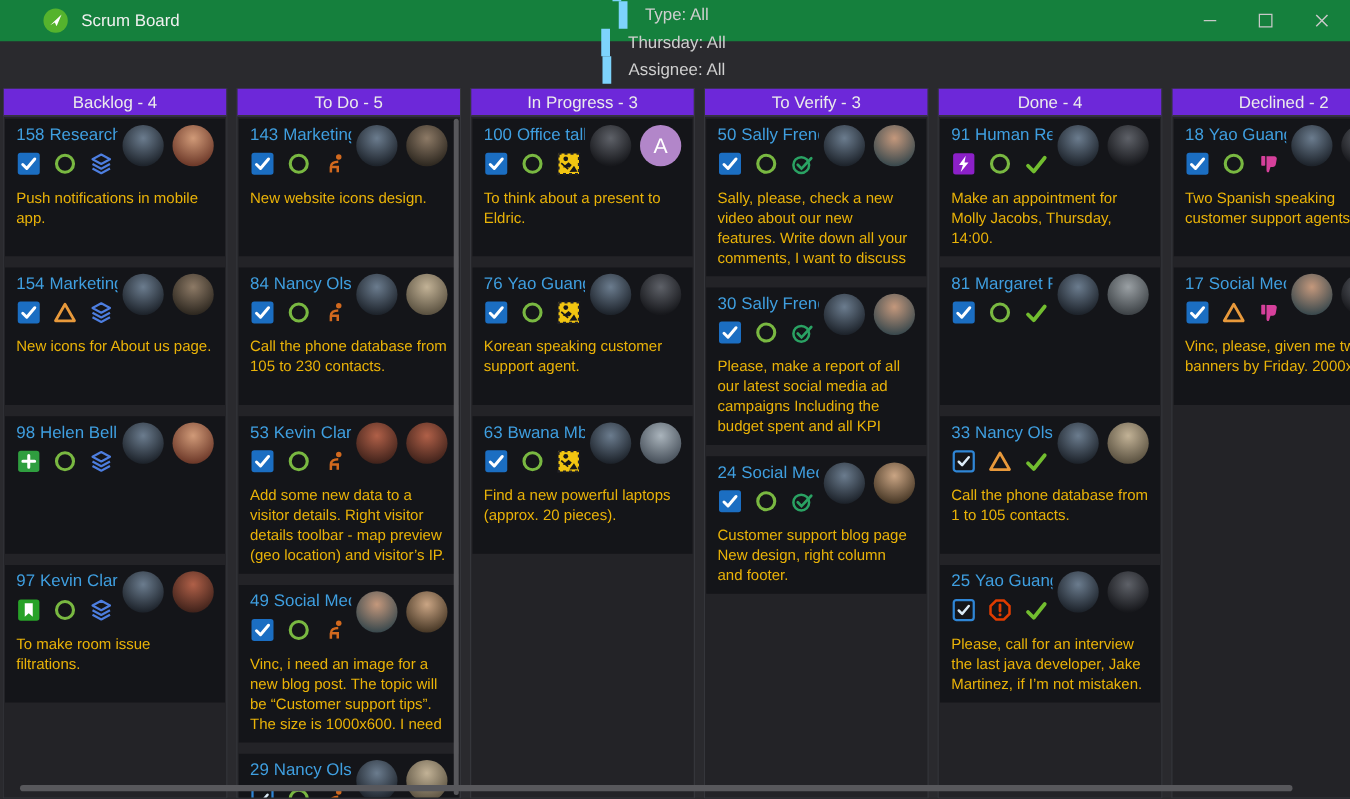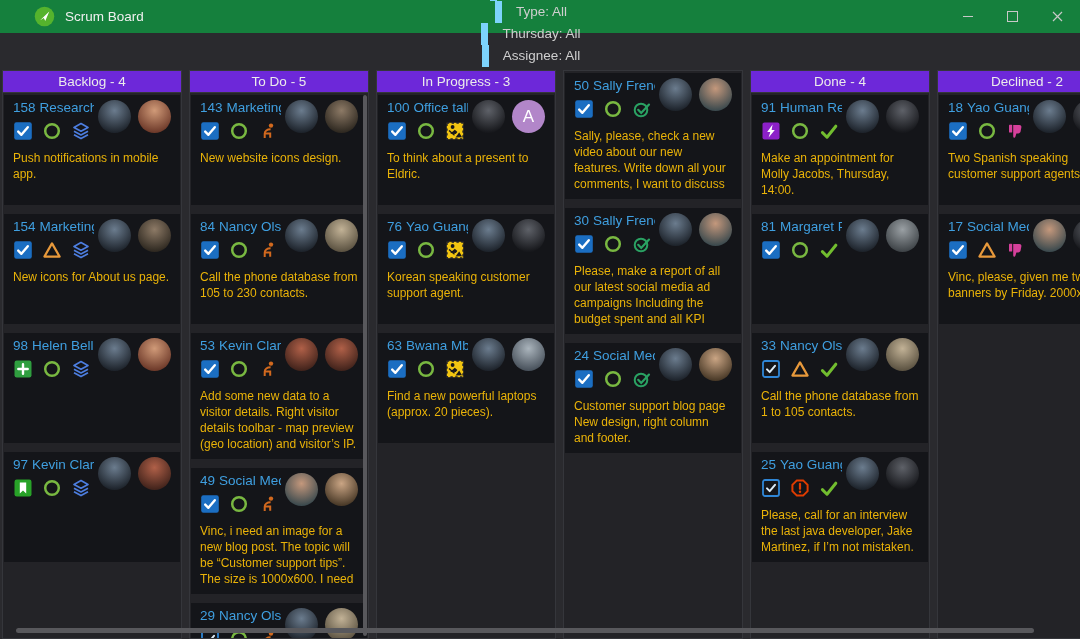--- a/index.html
+++ b/index.html
@@ -200,20 +200,21 @@
                     <path d="M3 13.8l7 3.8 7-3.8"></path>
                   </svg>
                 </span>
               </div>
             </div>
             <div class="card-avatars">
               <span class="avatar" style="background: radial-gradient(circle at 50% 32%, rgb(107, 124, 142), rgb(30, 36, 44) 78%);"></span>
               <span class="avatar" style="background: radial-gradient(circle at 50% 32%, rgb(176, 96, 72), rgb(67, 36, 28) 78%);"></span>
             </div>
           </div>
+          <div class="card-text">To make room issue filtrations.</div>
         </div>
       </div>
     </div>
     <div class="column">
       <div class="col-header">To Do - 5</div>
       <div class="col-body">
         <div class="card">
           <div class="card-head">
             <div class="card-left">
               <a class="card-link"><span class="cid">143</span><span class="ctitle">Marketing …</span></a>
@@ -479,20 +480,21 @@
             <div class="card-avatars">
               <span class="avatar" style="background: radial-gradient(circle at 50% 32%, rgb(107, 124, 142), rgb(30, 36, 44) 78%);"></span>
               <span class="avatar" style="background: radial-gradient(circle at 50% 32%, rgb(170, 180, 188), rgb(73, 82, 92) 78%);"></span>
             </div>
           </div>
           <div class="card-text">Find a new powerful laptops (approx. 20 pieces).</div>
         </div>
       </div>
     </div>
     <div class="column">
+      <div class="col-header">To Verify - 3</div>
       <div class="col-body">
         <div class="card">
           <div class="card-head">
             <div class="card-left">
               <a class="card-link"><span class="cid">50</span><span class="ctitle">Sally French</span></a>
               <div class="icons-row">
                 <span class="icon">
                   <svg viewBox="0 0 20 20">
                     <rect x="1.2" y="1.2" width="17.6" height="17.6" rx="2.2" fill="#1b6ec2"></rect>
                     <path d="M5.2 10.6l3.2 3.2 6.4-7.6" fill="none" stroke="#fff" stroke-width="2.4" stroke-linecap="round" stroke-linejoin="round"></path>

